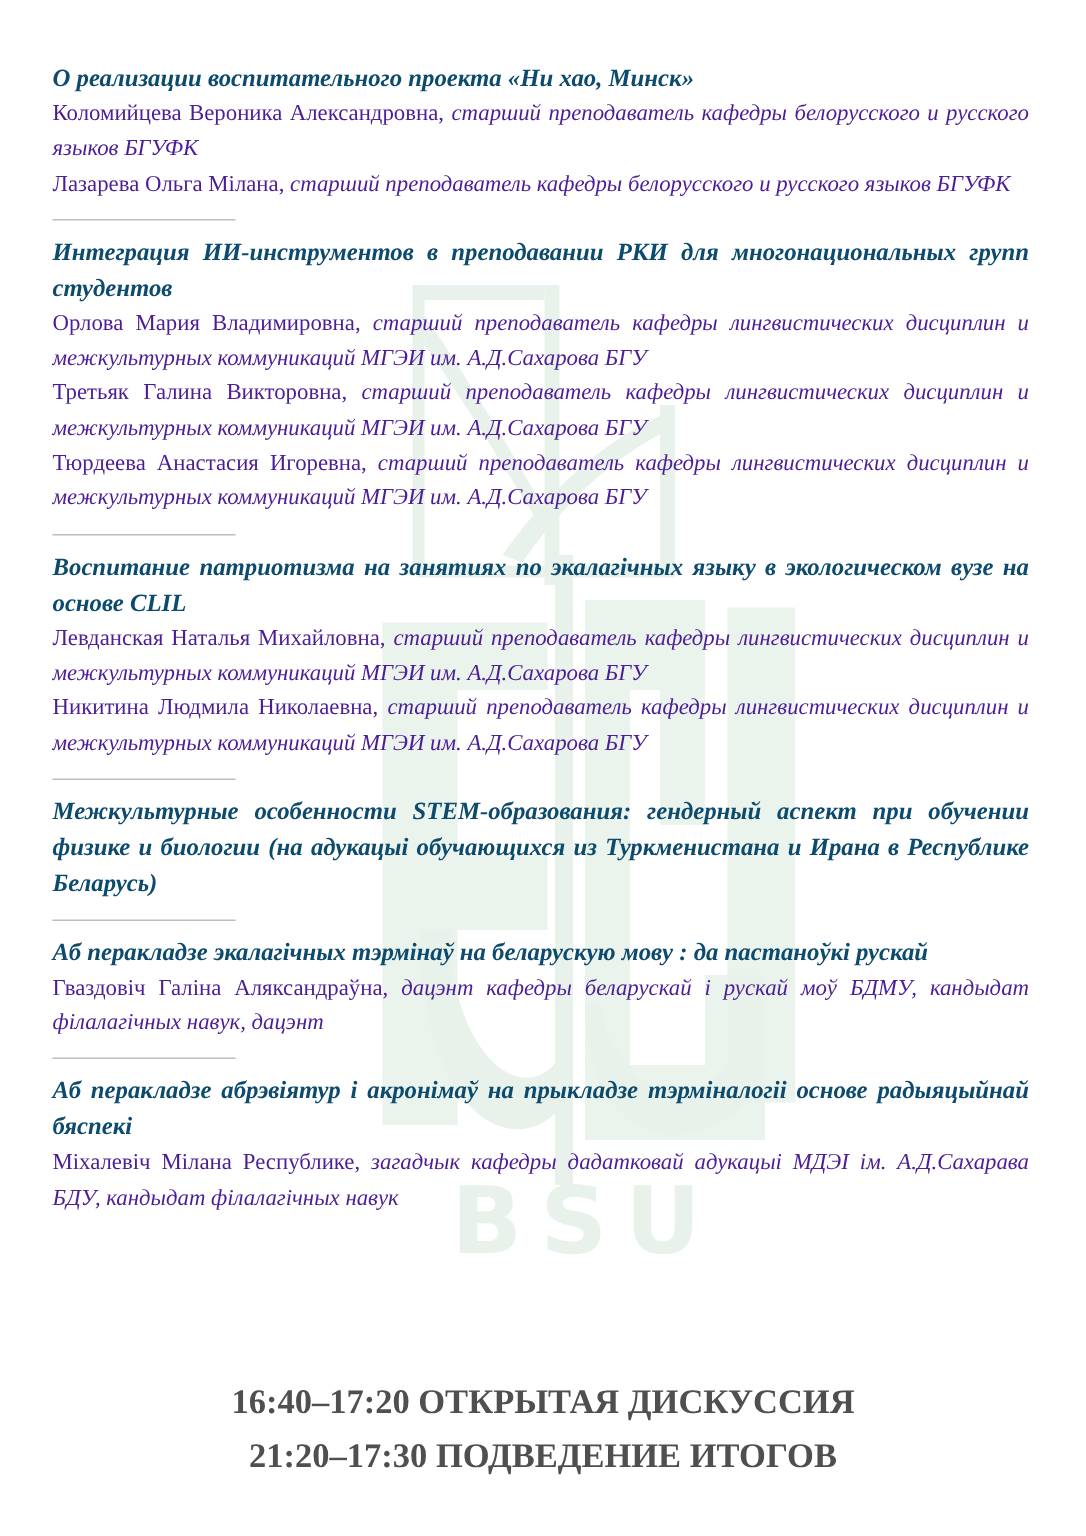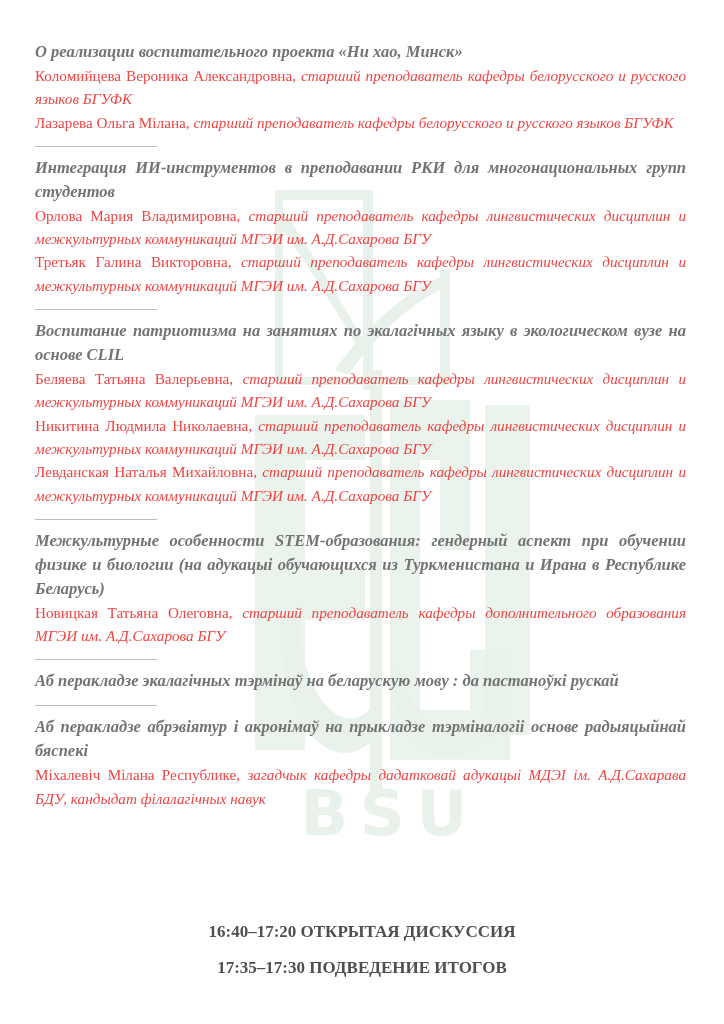--- a/index.html
+++ b/index.html
@@ -12,34 +12,34 @@
   .watermark {
     position: absolute; left: 240px; top: 170px; width: 300px; height: 680px;
     z-index: 0;
   }
   .content {
     position: absolute; left: 35px; top: 40px; width: 651px; z-index: 1;
   }
   .item { margin: 0; }
   .title {
     font-weight: bold; font-style: italic; font-size: 16.5px; line-height: 24px;
-    color: #737373; text-align: justify; text-align-last: left; margin: 0;
+    color: #0c4a6e; text-align: justify; text-align-last: left; margin: 0;
   }
   .author {
-    font-size: 15.2px; line-height: 23.3px; color: #ef4444;
+    font-size: 15.2px; line-height: 23.3px; color: #4c1d95;
     text-align: justify; text-align-last: left; margin: 0;
   }
   .author .pos { font-style: italic; }
   .divider {
     width: 122px; height: 1px; background: #bdbdbd; border: 0;
     margin: 12px 0 9px 0;
   }
   .final {
     position: absolute; left: 0; width: 724px; text-align: center; z-index: 1;
-    font-weight: bold; font-size: 17px; color: #4f4f4f;
+    font-weight: bold; font-size: 23px; color: #4f4f4f;
     font-family: "Liberation Serif", "DejaVu Serif", serif;
   }
 </style>
 </head>
 <body>
 
 <div class="page">
 
   <svg class="watermark" viewBox="0 0 300 680" xmlns="http://www.w3.org/2000/svg">
     <g fill="#e8f2ea">
@@ -67,44 +67,44 @@
       <p class="title">О реализации воспитательного проекта «Ни хао, Минск»</p>
       <p class="author"><span>Коломийцева Вероника Александровна, </span><span class="pos">старший преподаватель кафедры белорусского и русского языков БГУФК</span></p>
       <p class="author"><span>Лазарева Ольга Мілана, </span><span class="pos">старший преподаватель кафедры белорусского и русского языков БГУФК</span></p>
     </div>
     <div class="divider"></div>
 
     <div class="item">
       <p class="title">Интеграция ИИ-инструментов в преподавании РКИ для многонациональных групп студентов</p>
       <p class="author"><span>Орлова Мария Владимировна, </span><span class="pos">старший преподаватель кафедры лингвистических дисциплин и межкультурных коммуникаций МГЭИ им. А.Д.Сахарова БГУ</span></p>
       <p class="author"><span>Третьяк Галина Викторовна, </span><span class="pos">старший преподаватель кафедры лингвистических дисциплин и межкультурных коммуникаций МГЭИ им. А.Д.Сахарова БГУ</span></p>
+      <p class="author"><span>Тюрдеева Анастасия Игоревна, </span><span class="pos">старший преподаватель кафедры лингвистических дисциплин и межкультурных коммуникаций МГЭИ им. А.Д.Сахарова БГУ</span></p>
     </div>
     <div class="divider"></div>
 
     <div class="item">
       <p class="title">Воспитание патриотизма на занятиях по экалагічных языку в экологическом вузе на основе CLIL</p>
-      <p class="author"><span>Беляева Татьяна Валерьевна, </span><span class="pos">старший преподаватель кафедры лингвистических дисциплин и межкультурных коммуникаций МГЭИ им. А.Д.Сахарова БГУ</span></p>
+      <p class="author"><span>Левданская Наталья Михайловна, </span><span class="pos">старший преподаватель кафедры лингвистических дисциплин и межкультурных коммуникаций МГЭИ им. А.Д.Сахарова БГУ</span></p>
       <p class="author"><span>Никитина Людмила Николаевна, </span><span class="pos">старший преподаватель кафедры лингвистических дисциплин и межкультурных коммуникаций МГЭИ им. А.Д.Сахарова БГУ</span></p>
-      <p class="author"><span>Левданская Наталья Михайловна, </span><span class="pos">старший преподаватель кафедры лингвистических дисциплин и межкультурных коммуникаций МГЭИ им. А.Д.Сахарова БГУ</span></p>
     </div>
     <div class="divider"></div>
 
     <div class="item">
       <p class="title">Межкультурные особенности STEM-образования: гендерный аспект при обучении физике и биологии (на адукацыі обучающихся из Туркменистана и Ирана в Республике Беларусь)</p>
-      <p class="author"><span>Новицкая Татьяна Олеговна, </span><span class="pos">старший преподаватель кафедры дополнительного образования МГЭИ им. А.Д.Сахарова БГУ</span></p>
     </div>
     <div class="divider"></div>
 
     <div class="item">
       <p class="title">Аб перакладзе экалагічных тэрмінаў на беларускую мову : да пастаноўкі рускай</p>
+      <p class="author"><span>Гваздовіч Галіна Аляксандраўна, </span><span class="pos">дацэнт кафедры беларускай і рускай моў БДМУ, кандыдат філалагічных навук, дацэнт</span></p>
     </div>
     <div class="divider"></div>
 
     <div class="item">
       <p class="title">Аб перакладзе абрэвіятур і акронімаў на прыкладзе тэрміналогіі основе радыяцыйнай бяспекі</p>
       <p class="author"><span>Міхалевіч Мілана Республике, </span><span class="pos">загадчык кафедры дадатковай адукацыі МДЭІ ім. А.Д.Сахарава БДУ, кандыдат філалагічных навук</span></p>
     </div>
   </div>
 
   <div class="final" style="top:922px;"><span>16:40–17:20</span> <span>ОТКРЫТАЯ ДИСКУССИЯ</span></div>
-  <div class="final" style="top:958px;"><span>17:35–17:30</span> <span>ПОДВЕДЕНИЕ ИТОГОВ</span></div>
+  <div class="final" style="top:958px;"><span>21:20–17:30</span> <span>ПОДВЕДЕНИЕ ИТОГОВ</span></div>
 
 </div>
 
 </body></html>

